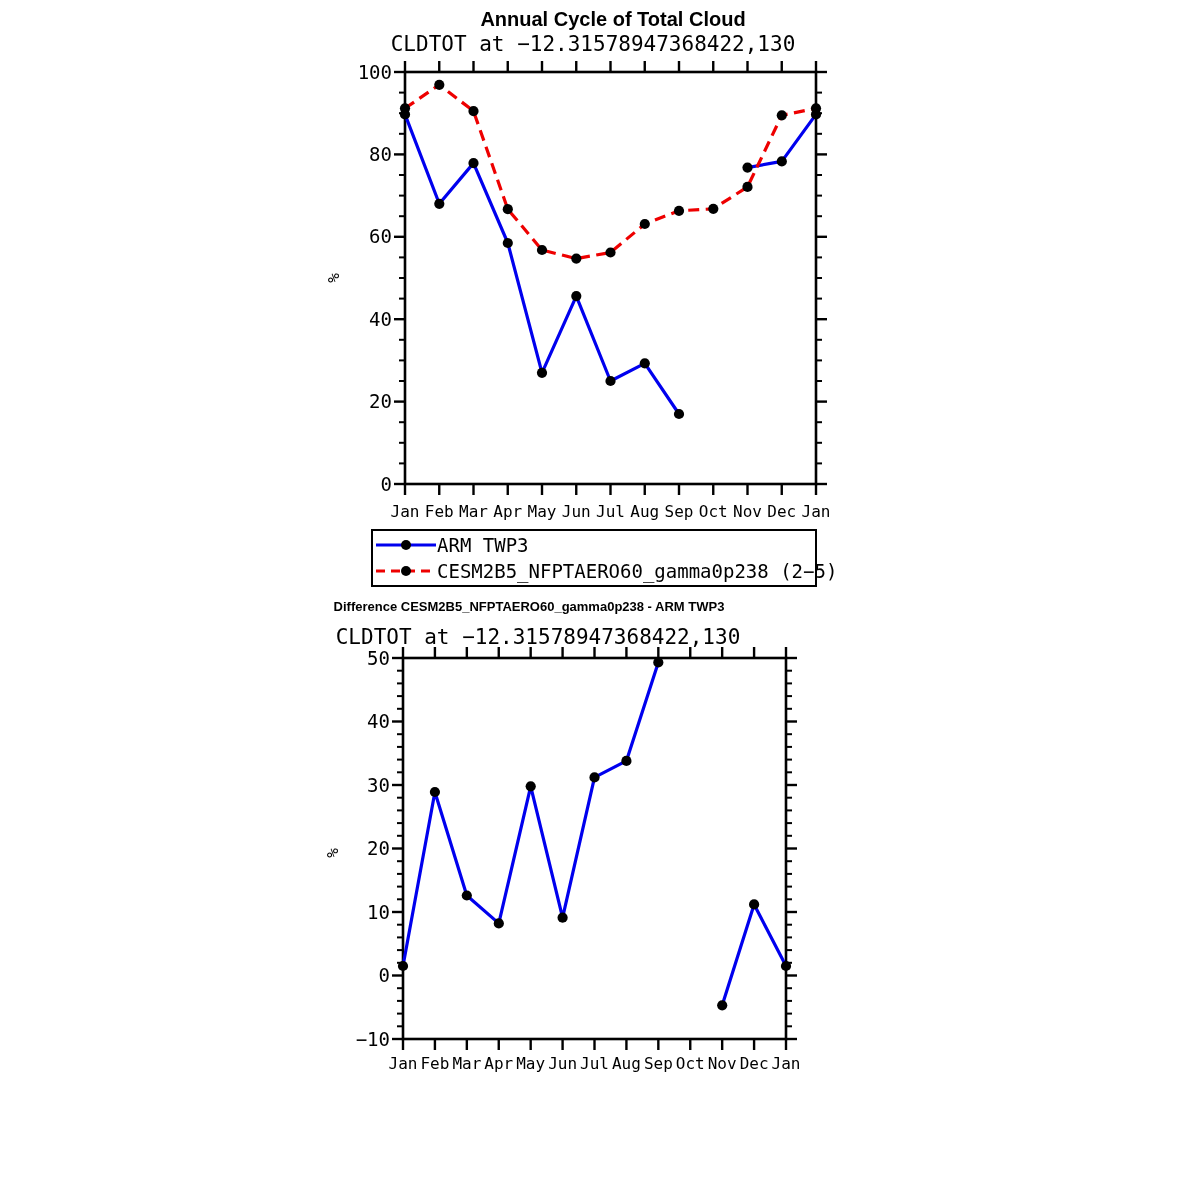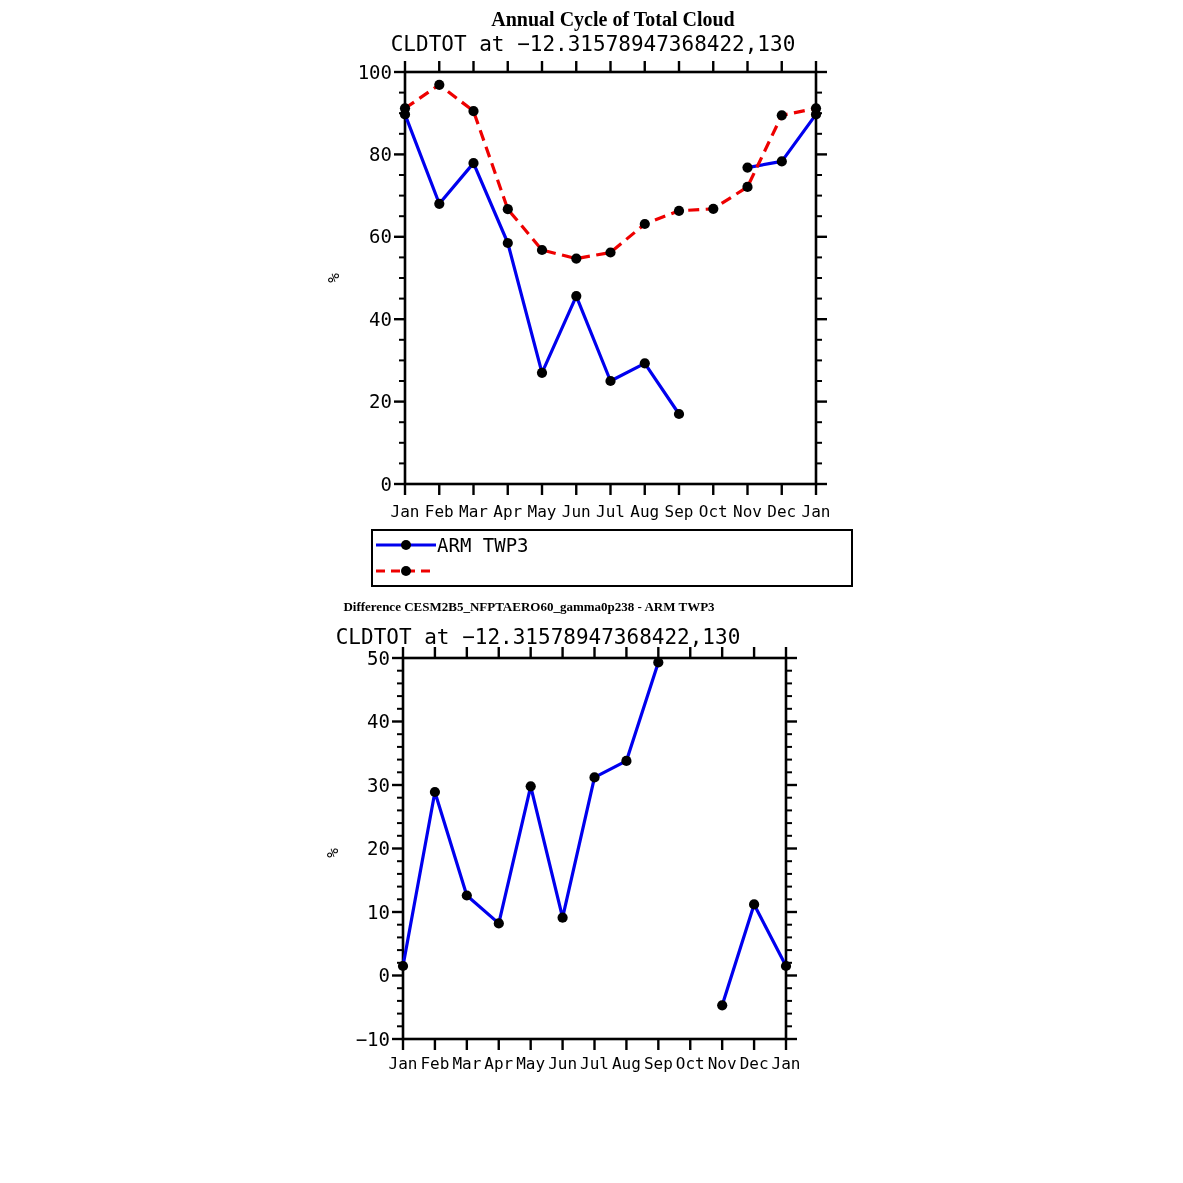--- a/index.html
+++ b/index.html
@@ -8,39 +8,39 @@
     width:1183px;height:1183px;
     background:#ffffff;
     font-family:"Liberation Sans",sans-serif;
     color:#000;
     overflow:hidden;
   }
   svg#plots{position:absolute;left:0;top:0;}
   .chart-title{
     position:absolute;
     transform:translateX(-50%);
-    font-family:Liberation Serif, serif;
+    font-family:Liberation Sans, sans-serif;
     font-weight:bold;
     white-space:nowrap;
   }
   .t1{left:613px;top:8px;font-size:20px;}
   .t2{left:529px;top:599px;font-size:13px;}
   .chart-subtitle{
     position:absolute;
     transform:translateX(-50%);
     font-family:"DejaVu Sans Mono",monospace;
     font-size:21px;
     white-space:nowrap;
   }
   .s1{left:593px;top:32px;}
   .s2{left:538px;top:625px;}
   .legend{
     position:absolute;
     left:371px;top:529px;
-    width:482px;height:58px;
+    width:446px;height:58px;
     border:2px solid #000;
     box-sizing:border-box;
     display:flex;flex-direction:column;justify-content:center;
     background:#fff;
   }
   .lrow{
     display:flex;align-items:center;
     height:26px;
     padding-left:2px;
   }
@@ -330,19 +330,20 @@
         <line x1="1" y1="7" x2="61" y2="7" stroke="#0000ee" stroke-width="3.2"></line>
         <circle cx="31" cy="7" r="5" fill="#000000"></circle>
       </svg>
       <span class="llabel">ARM TWP3</span>
     </div>
     <div class="lrow">
       <svg class="lsample" width="62" height="14">
         <line x1="1" y1="7" x2="61" y2="7" stroke="#ee0000" stroke-width="3.2" stroke-dasharray="9,6"></line>
         <circle cx="31" cy="7" r="5" fill="#000000"></circle>
       </svg>
+      <span class="llabel">CESM2B5_NFPTAERO60_gamma0p238 (2−5)</span>
     </div>
   </div>
 
   <div class="chart-title t2">Difference CESM2B5_NFPTAERO60_gamma0p238 - ARM TWP3</div>
   <div class="chart-subtitle s2">CLDTOT at −12.31578947368422,130</div>
 
 </div>
 
 </body></html>

